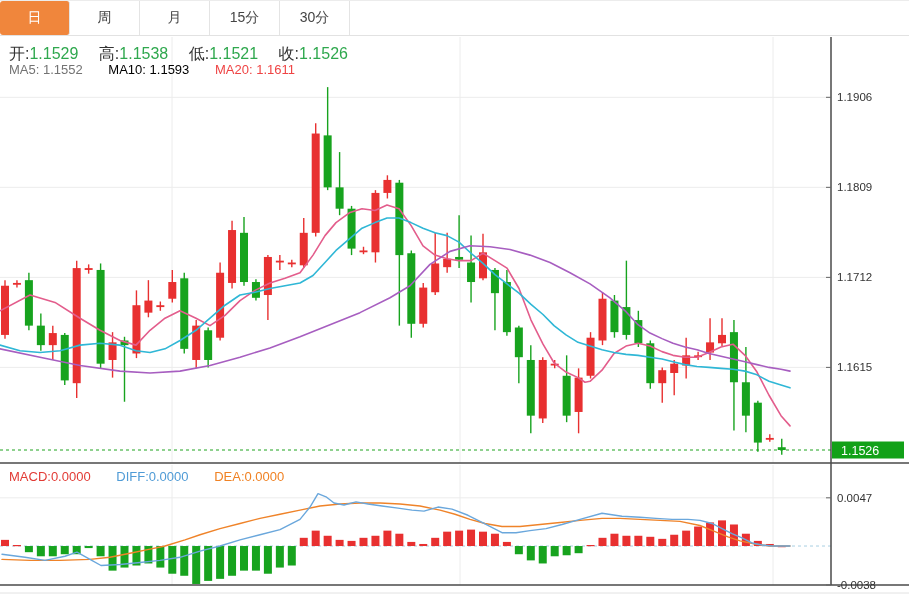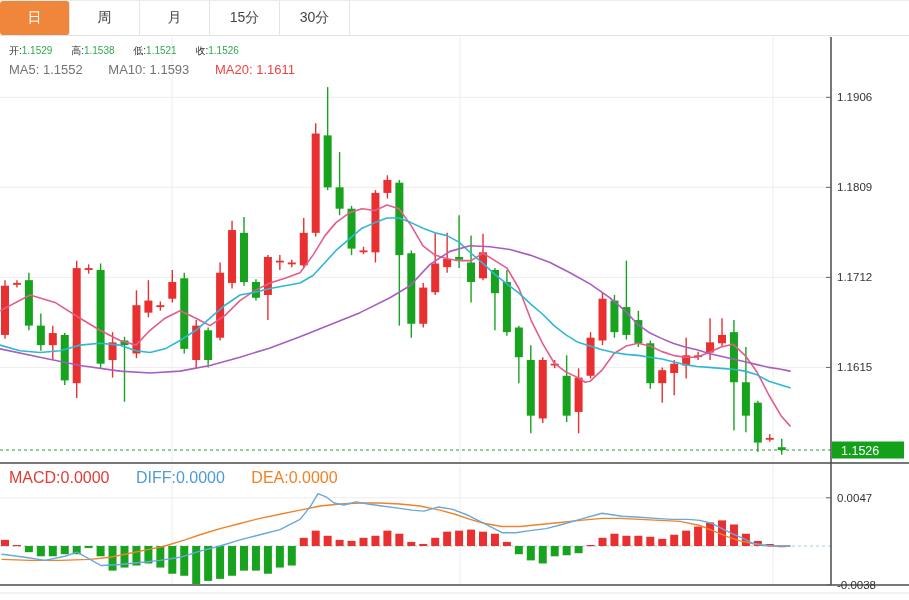--- a/index.html
+++ b/index.html
@@ -7,28 +7,28 @@
   #app{position:relative;width:909px;height:600px;background:#fff;}
   
   #tabbar{position:absolute;top:0;left:0;width:909px;height:36px;display:flex;
     border-top:1px solid #ececec;border-bottom:1px solid #e2e2e2;box-sizing:border-box;background:#fff;}
   .tab{width:70px;height:100%;display:flex;align-items:center;justify-content:center;
     font-size:14px;color:#444;border-right:1px solid #e4e4e4;box-sizing:border-box;cursor:pointer;}
   .tab.active{background:#f0863c;color:#fff;border-radius:3px;}
   .tab-filler{flex:1;}
   
   .overlay{position:absolute;z-index:3;pointer-events:none;white-space:nowrap;}
-  #info-row1{top:44px;left:9px;font-size:10px;}
+  #info-row1{top:44px;left:9px;font-size:16px;}
   #info-row2{top:62px;left:9px;font-size:13px;}
-  #macd-row{top:469px;left:9px;font-size:16px;}
+  #macd-row{top:469px;left:9px;font-size:13px;}
   .lbl{color:#333;}
   .green{color:#2fa84e;}
   .pair{margin-right:16px;}
   .pair2{margin-right:22px;}
-  .ma5{color:#737373;} .ma10{color:#737373;} .ma20{color:#ef4444;}
+  .ma5{color:#737373;} .ma10{color:#000000;} .ma20{color:#ef4444;}
   .cmacd{color:#e23b35;} .cdiff{color:#4f9bd6;} .cdea{color:#f08224;}
   #chart-svg{position:absolute;top:0;left:0;z-index:1;}
 </style>
 </head>
 <body>
 
 <div id="app">
 
   <div id="tabbar">
     <div class="tab active">日</div>

